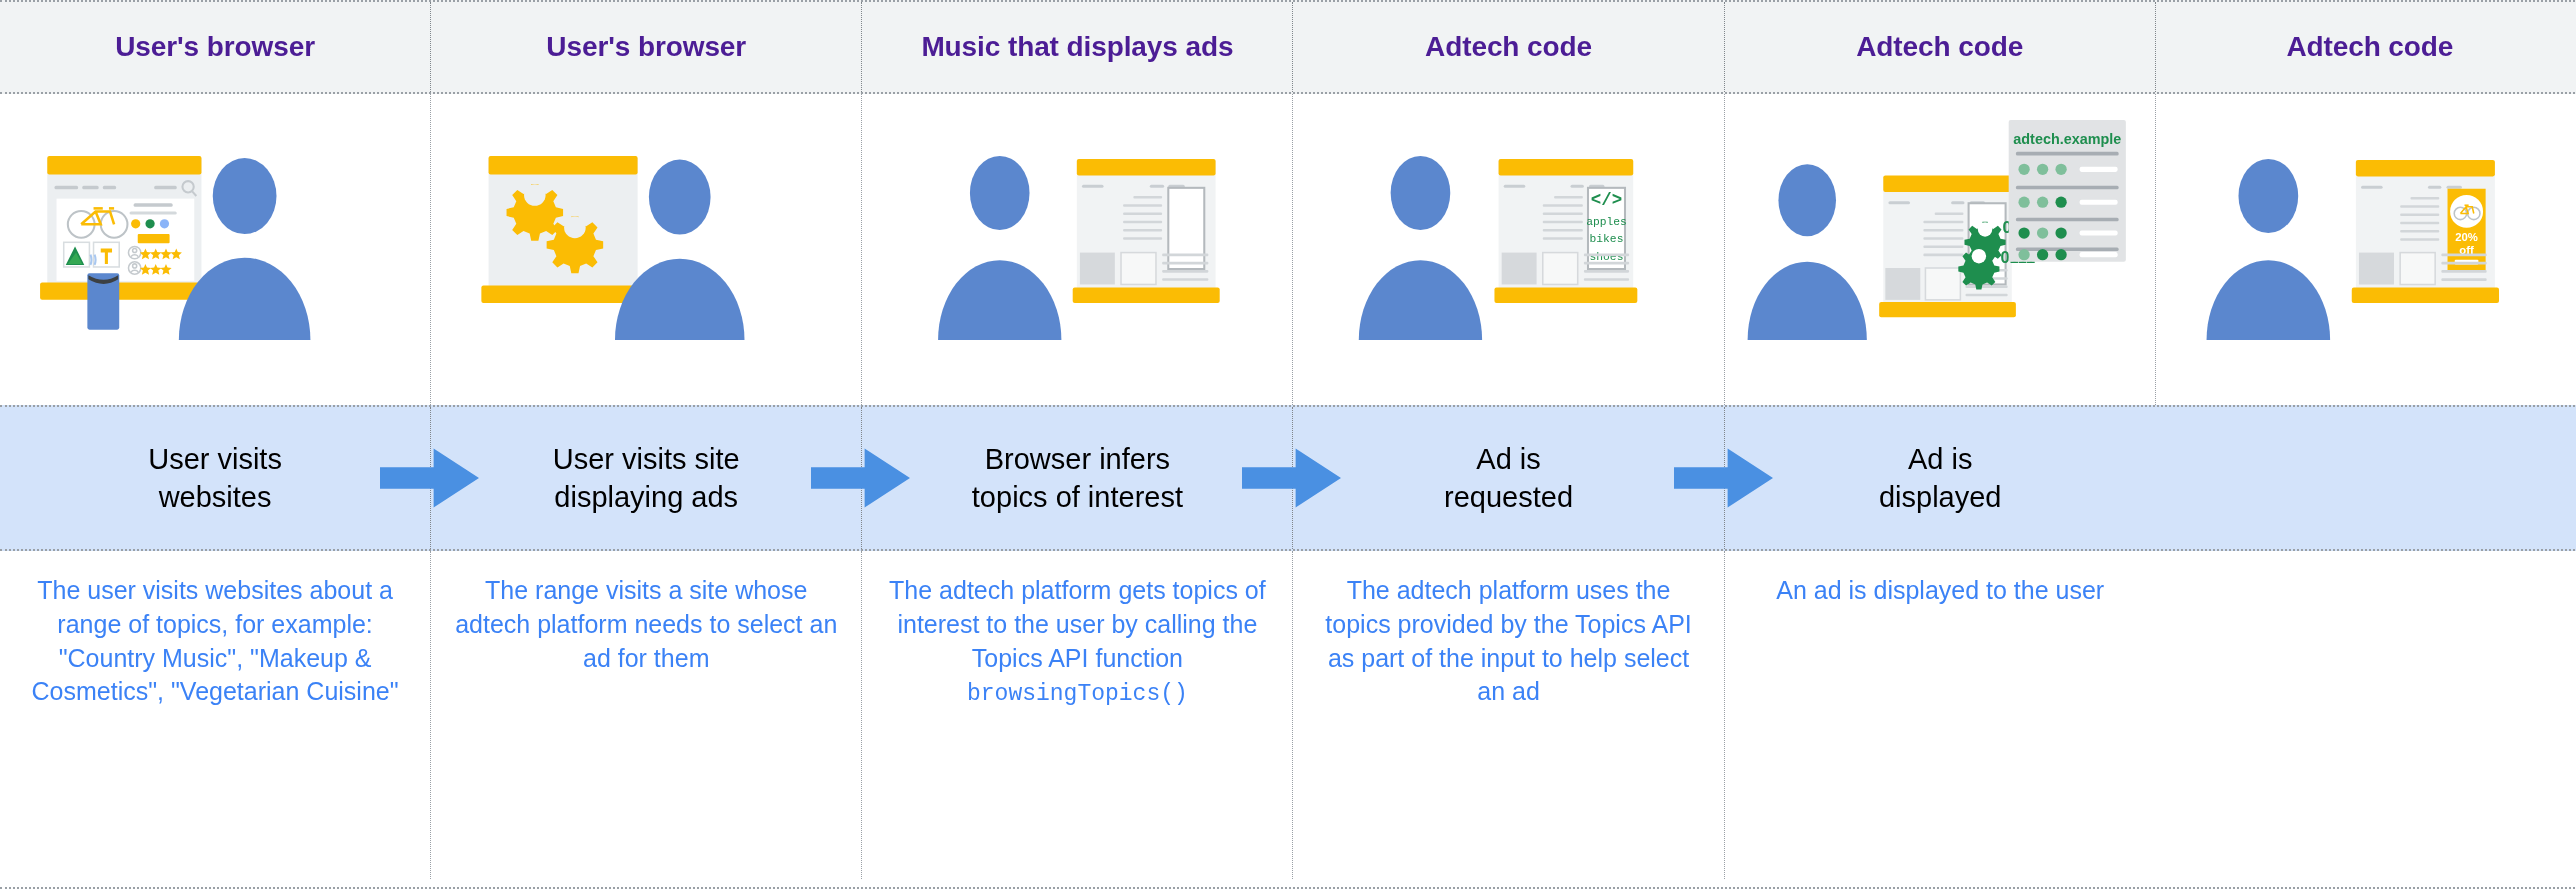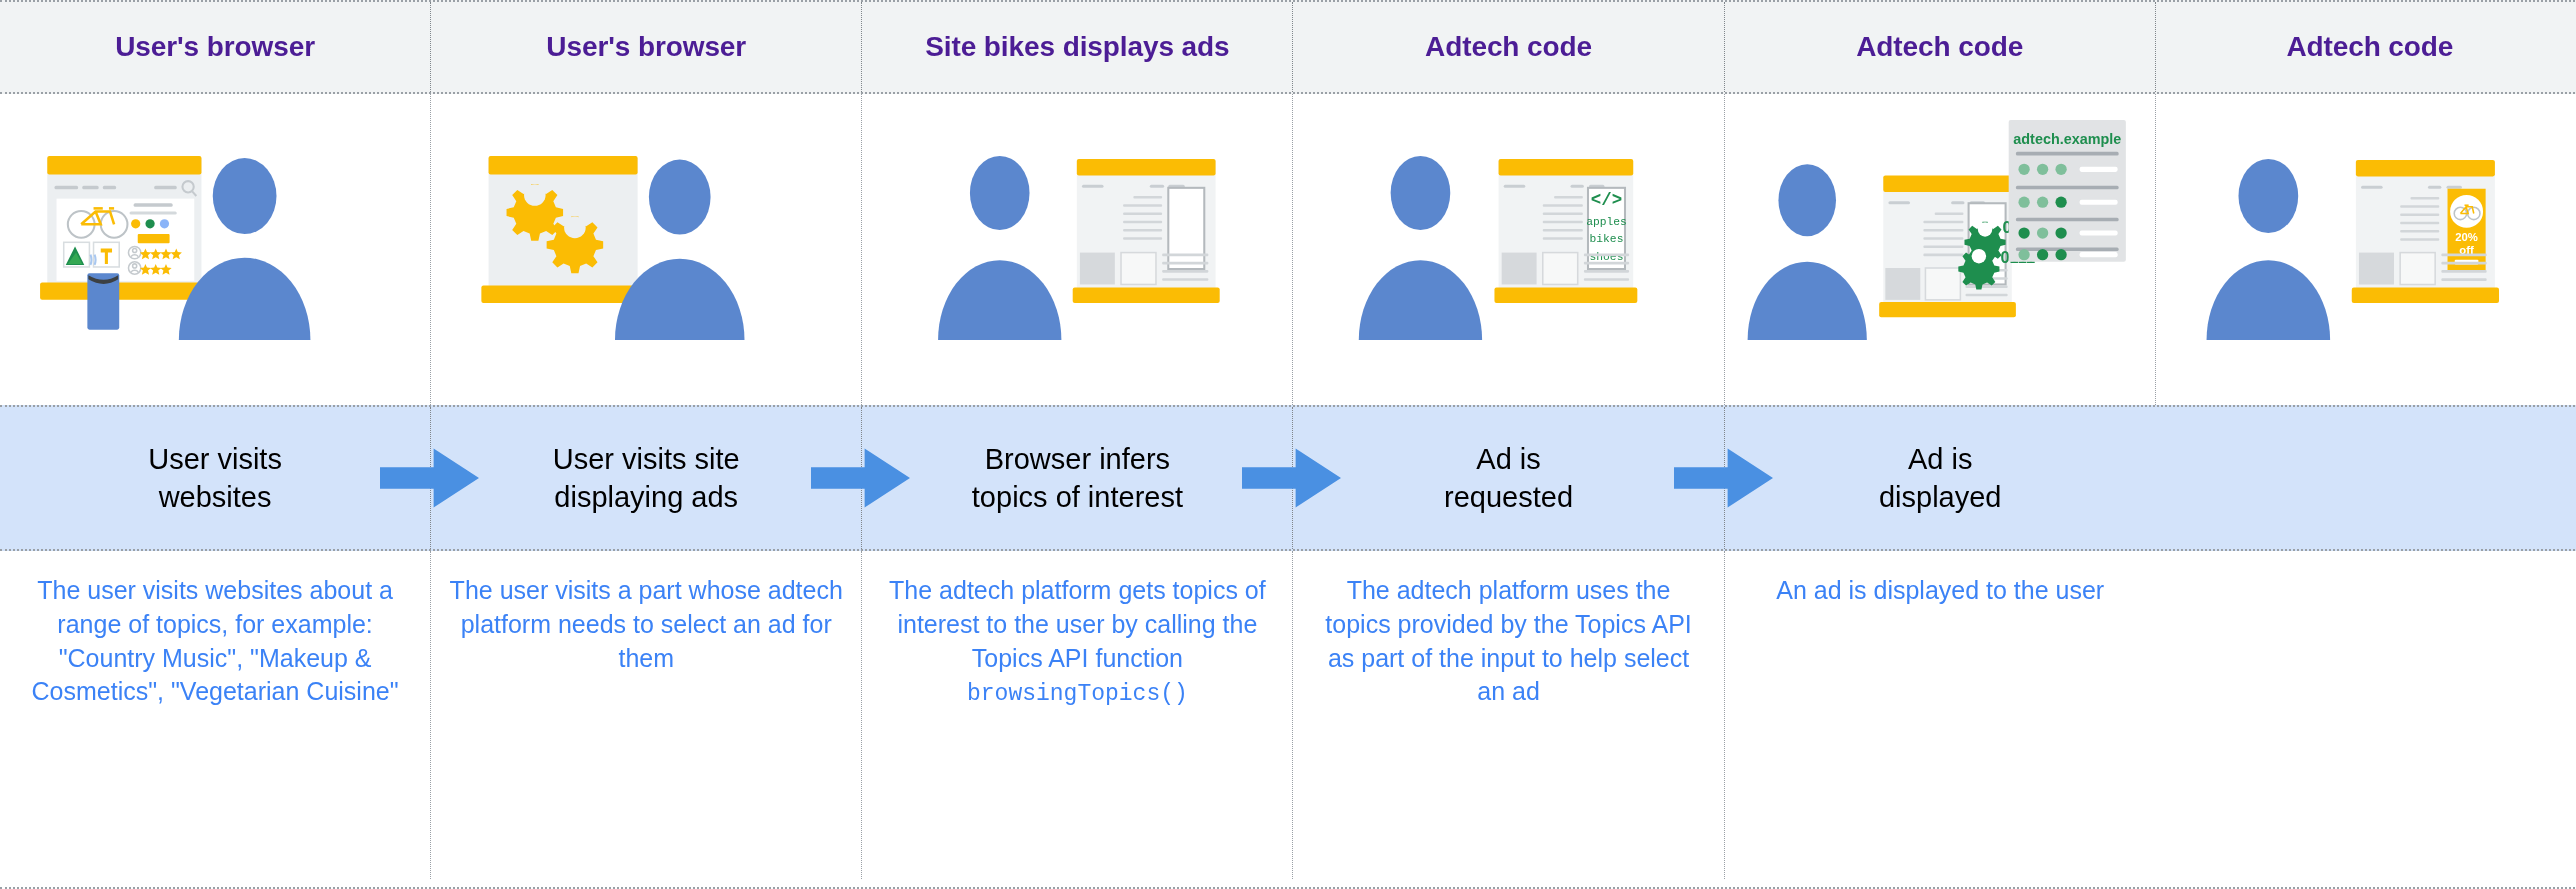--- a/index.html
+++ b/index.html
@@ -100,21 +100,21 @@
 <div class="diagram">
 
   <div class="row row-header">
     <div class="cell">
       <div class="hdr-text">User's browser</div>
     </div>
     <div class="cell">
       <div class="hdr-text">User's browser</div>
     </div>
     <div class="cell">
-      <div class="hdr-text">Site bikes displays ads</div>
+      <div class="hdr-text">Music that displays ads</div>
     </div>
     <div class="cell">
       <div class="hdr-text">Adtech code</div>
     </div>
     <div class="cell">
       <div class="hdr-text">Adtech code</div>
     </div>
     <div class="cell">
       <div class="hdr-text">Adtech code</div>
     </div>
@@ -443,21 +443,21 @@
     <div class="cell">
       <div class="step-text">Ad is<br>displayed</div>
     </div>
   </div>
 
   <div class="row row-desc">
     <div class="cell">
       <div class="desc-text">The user visits websites about a range of topics, for example: "Country Music", "Makeup &amp; Cosmetics", "Vegetarian Cuisine"</div>
     </div>
     <div class="cell">
-      <div class="desc-text">The user visits a part whose adtech platform needs to select an ad for them</div>
+      <div class="desc-text">The range visits a site whose adtech platform needs to select an ad for them</div>
     </div>
     <div class="cell">
       <div class="desc-text"><span>The adtech platform gets topics of interest to the user by calling the Topics API function </span><span class="mono">browsingTopics()</span></div>
     </div>
     <div class="cell">
       <div class="desc-text">The adtech platform uses the topics provided by the Topics API as part of the input to help select an ad</div>
     </div>
     <div class="cell">
       <div class="desc-text">An ad is displayed to the user</div>
     </div>

